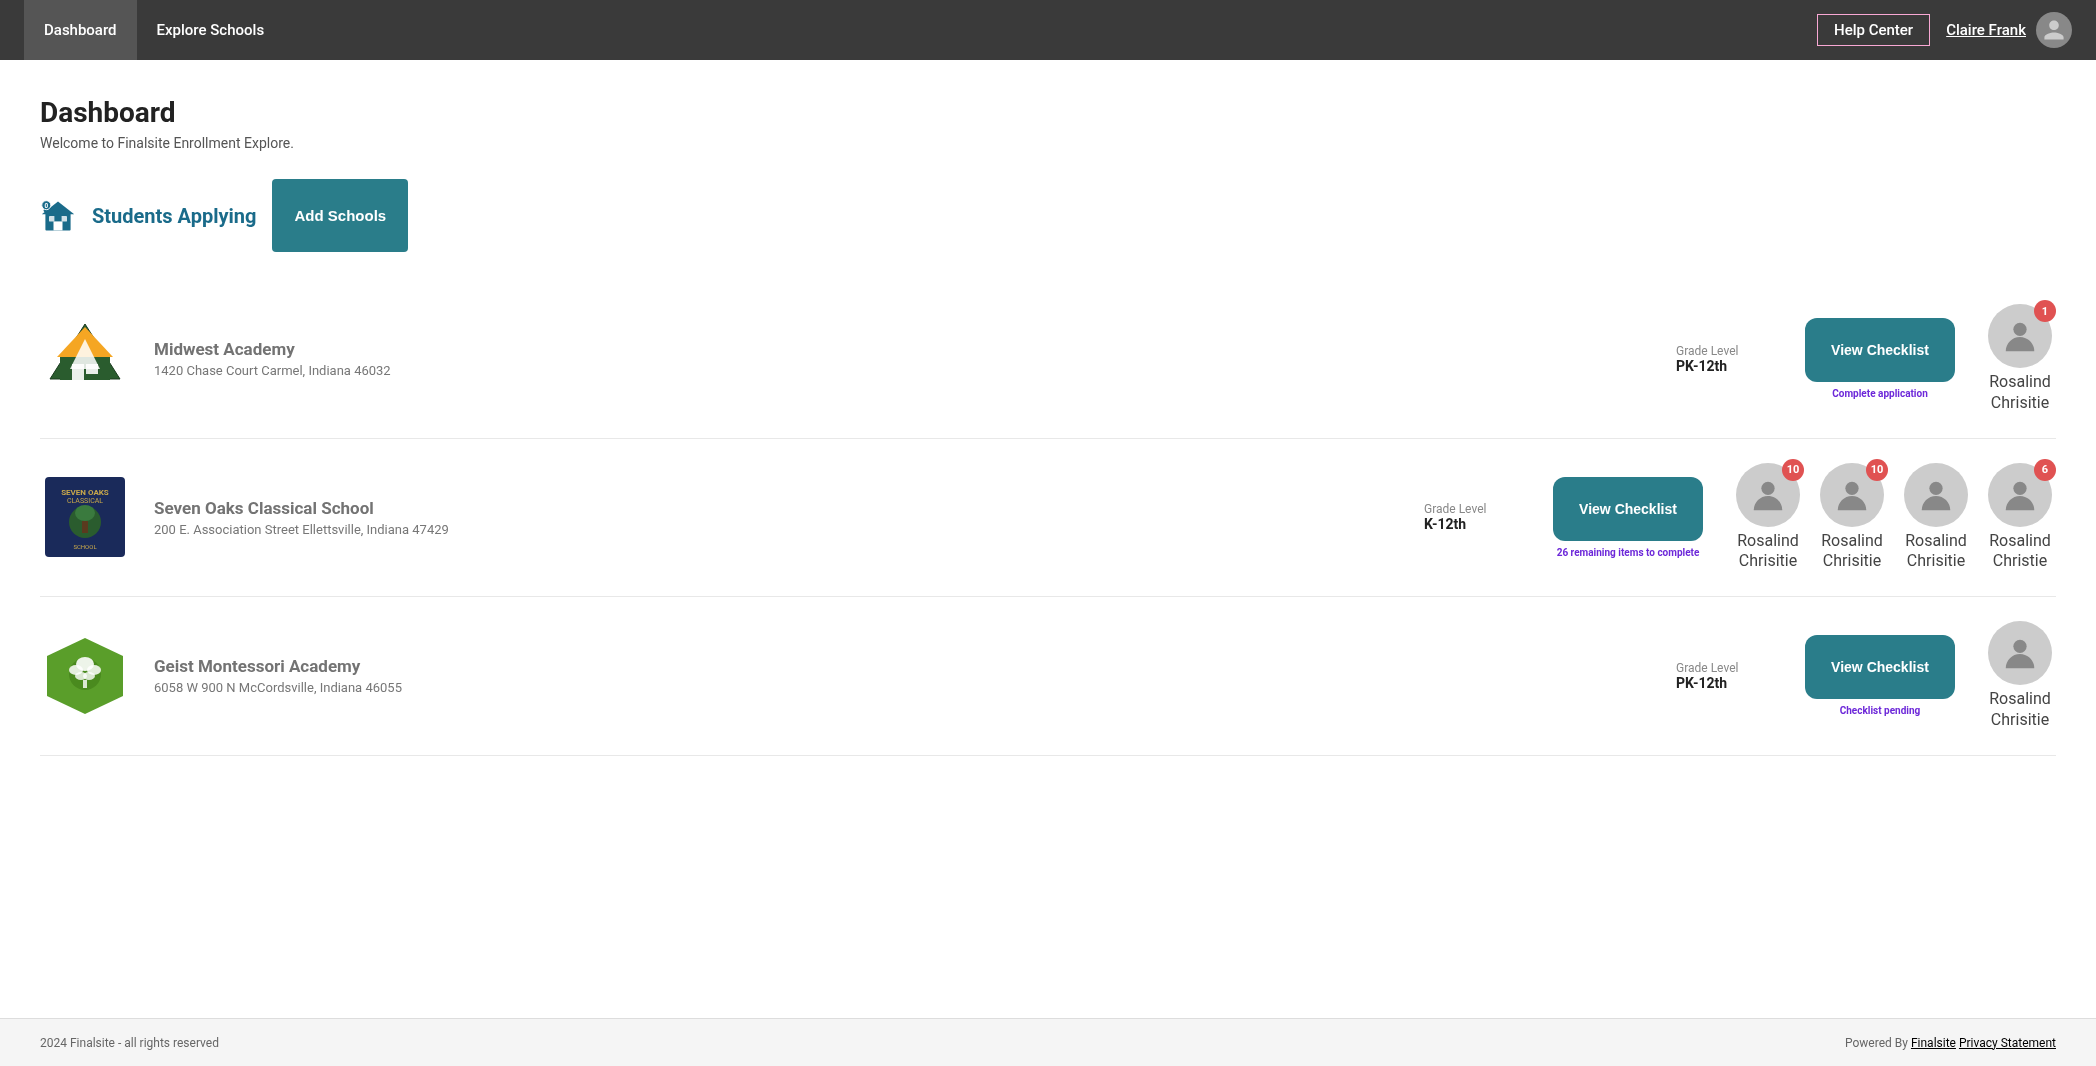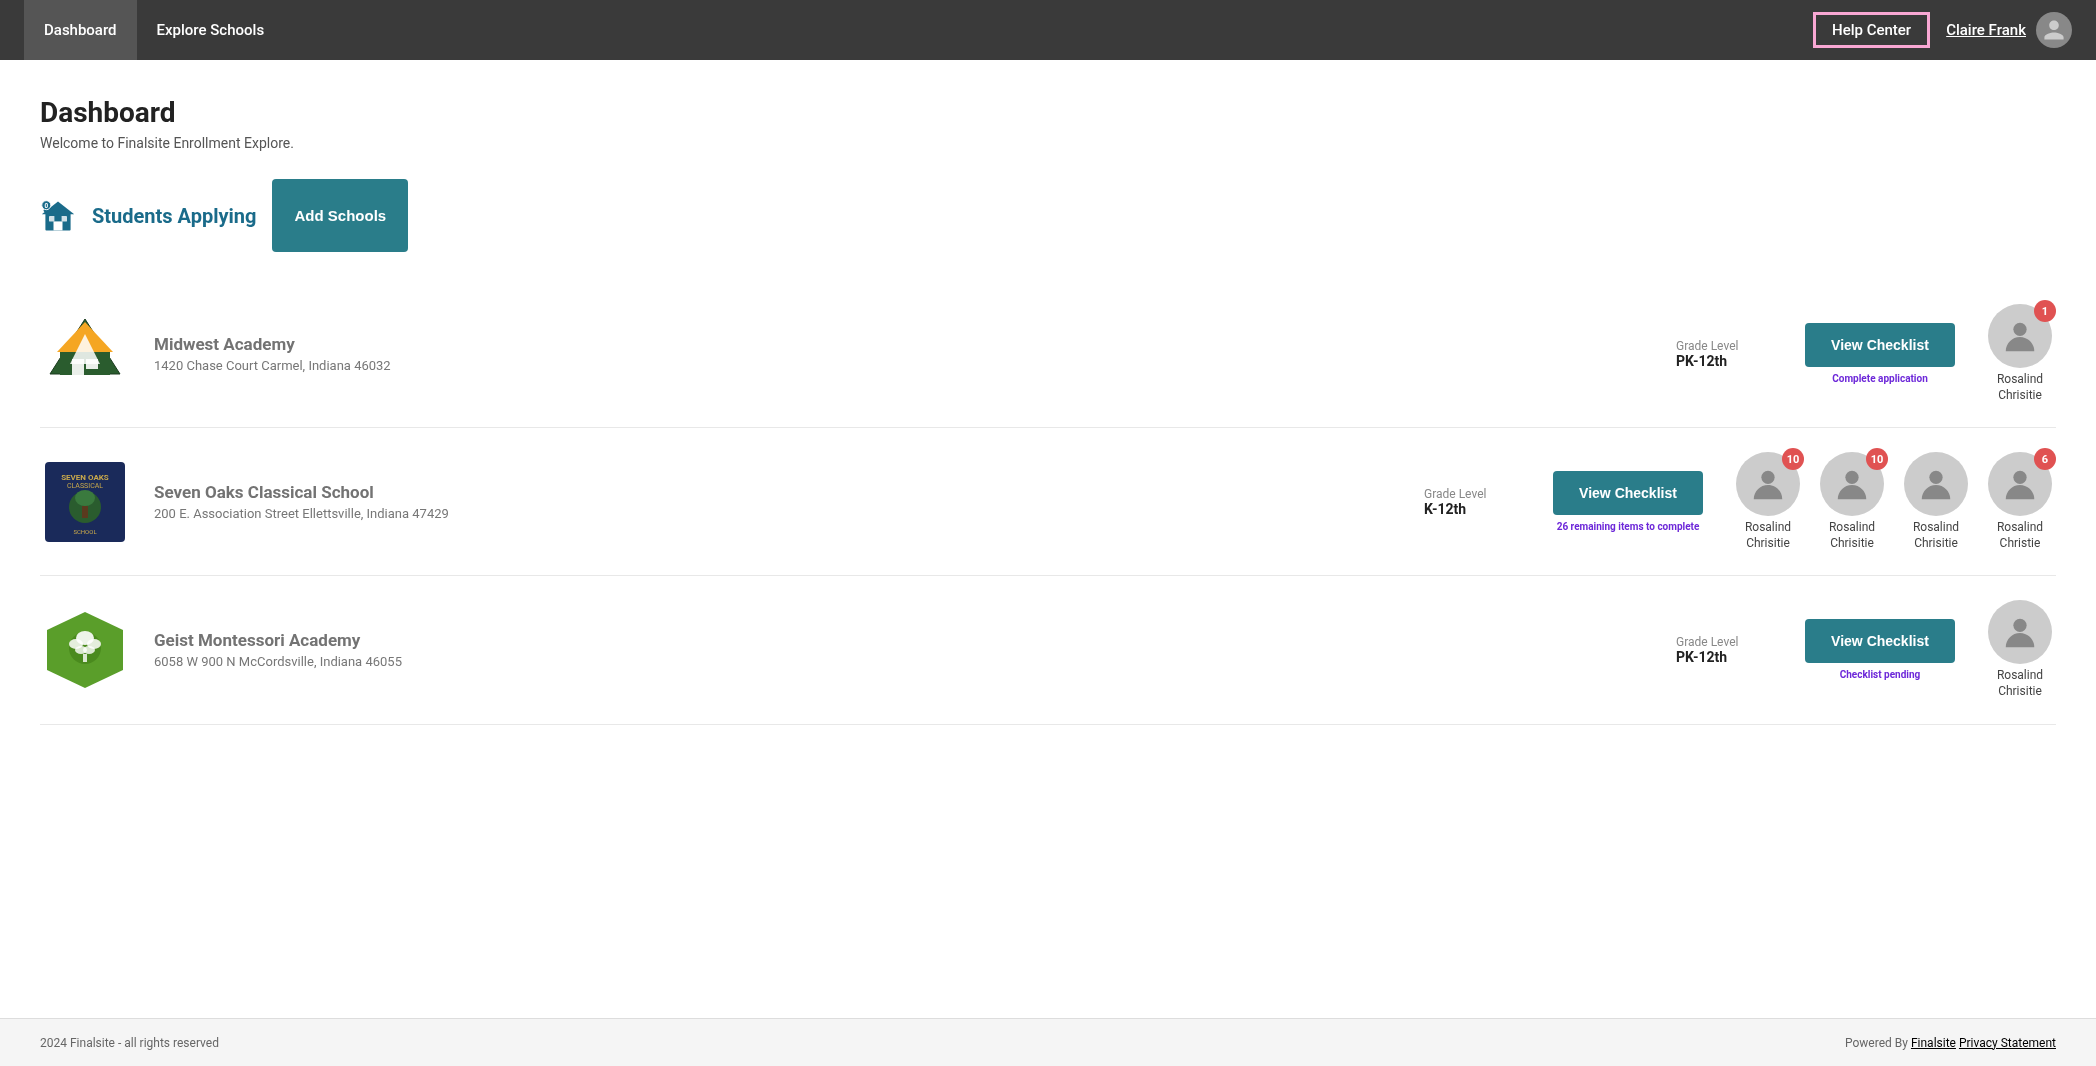--- a/index.html
+++ b/index.html
@@ -25,21 +25,21 @@
       cursor: pointer;
       text-decoration: none;
     }
     .nav-item.active { background: #555; }
     .nav-spacer { flex: 1; }
     .nav-help-center {
       color: #fff;
       font-size: 15px;
       font-weight: 500;
       padding: 6px 16px;
-      border: 3px solid #f9a8d4;
+      border: 1px solid #f9a8d4;
       cursor: pointer;
       margin-right: 16px;
     }
     .nav-user {
       display: flex;
       align-items: center;
       color: #fff;
       font-size: 15px;
       font-weight: 500;
       gap: 10px;
@@ -155,24 +155,24 @@
       min-width: 160px;
       display: flex;
       flex-direction: column;
       align-items: center;
       gap: 6px;
     }
     .view-checklist-btn {
       background: #2a7d8a;
       color: #fff;
       border: none;
-      padding: 14px 18px;
+      padding: 24px 18px;
       font-size: 14px;
       font-weight: 600;
-      border-radius: 4px;
+      border-radius: 12px;
       cursor: pointer;
       width: 150px;
       text-align: center;
     }
     .checklist-status {
       font-size: 10px;
       color: #6d28d9;
       text-align: center;
       font-weight: 700;
     }
@@ -210,21 +210,21 @@
       width: 22px;
       height: 22px;
       display: flex;
       align-items: center;
       justify-content: center;
       font-size: 11px;
       font-weight: 700;
       z-index: 2;
     }
     .student-name {
-      font-size: 12px;
+      font-size: 16px;
       color: #444;
       text-align: center;
       max-width: 72px;
       line-height: 1.3;
     }
 
     
     .footer {
       background: #f5f5f5;
       height: 48px;

